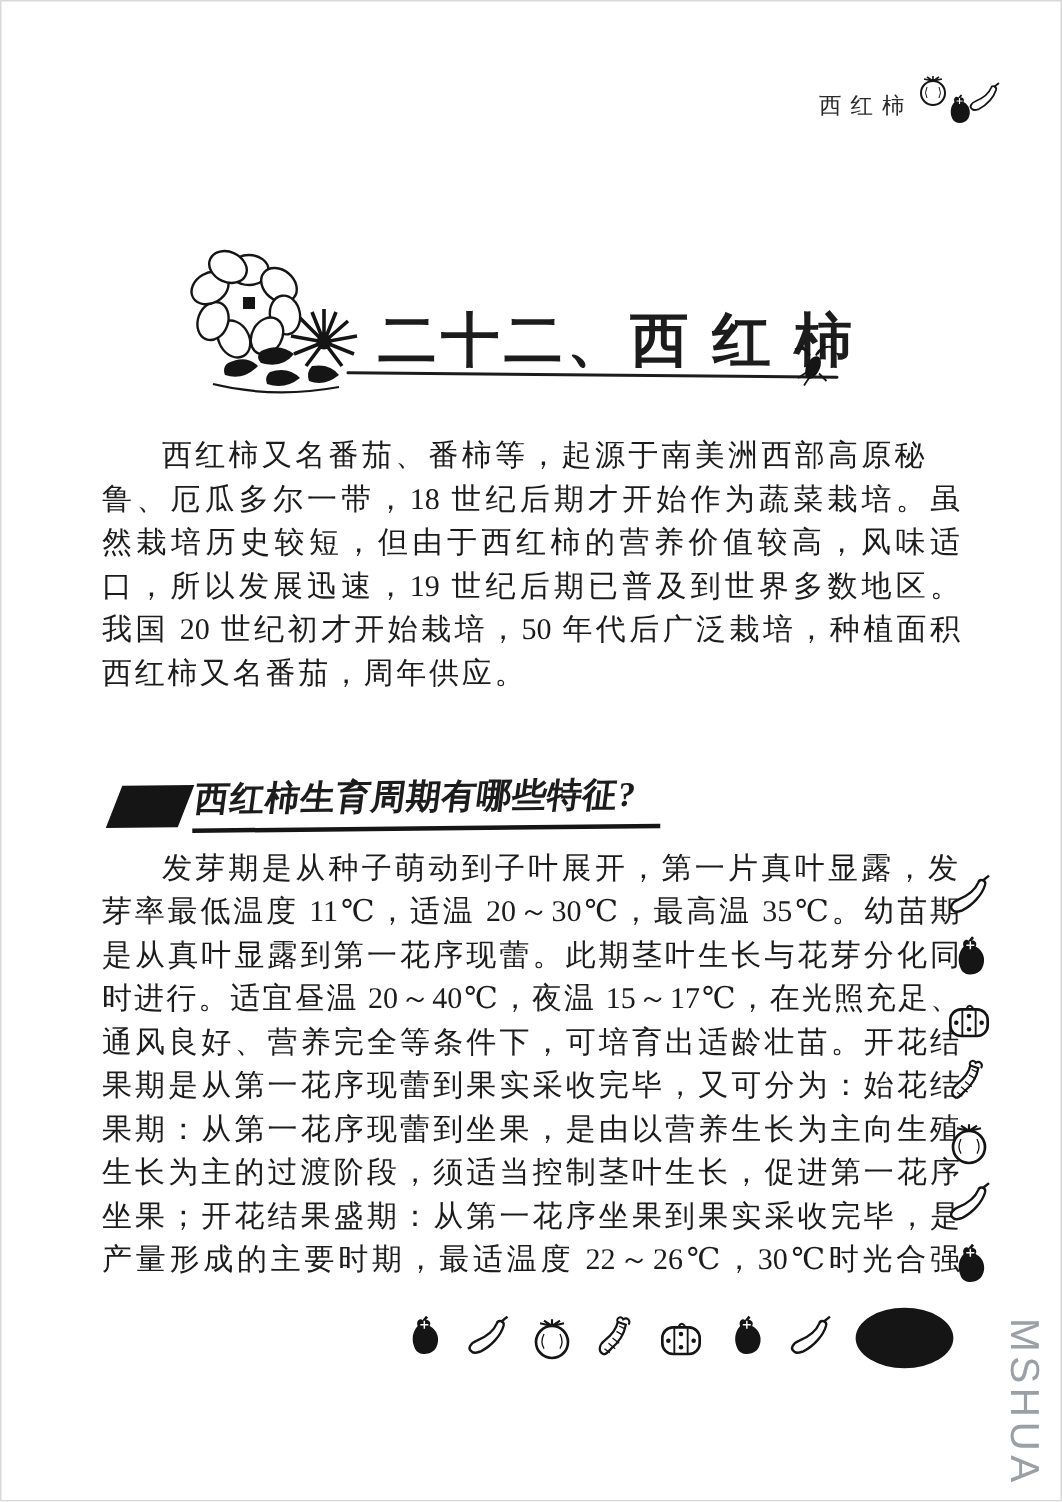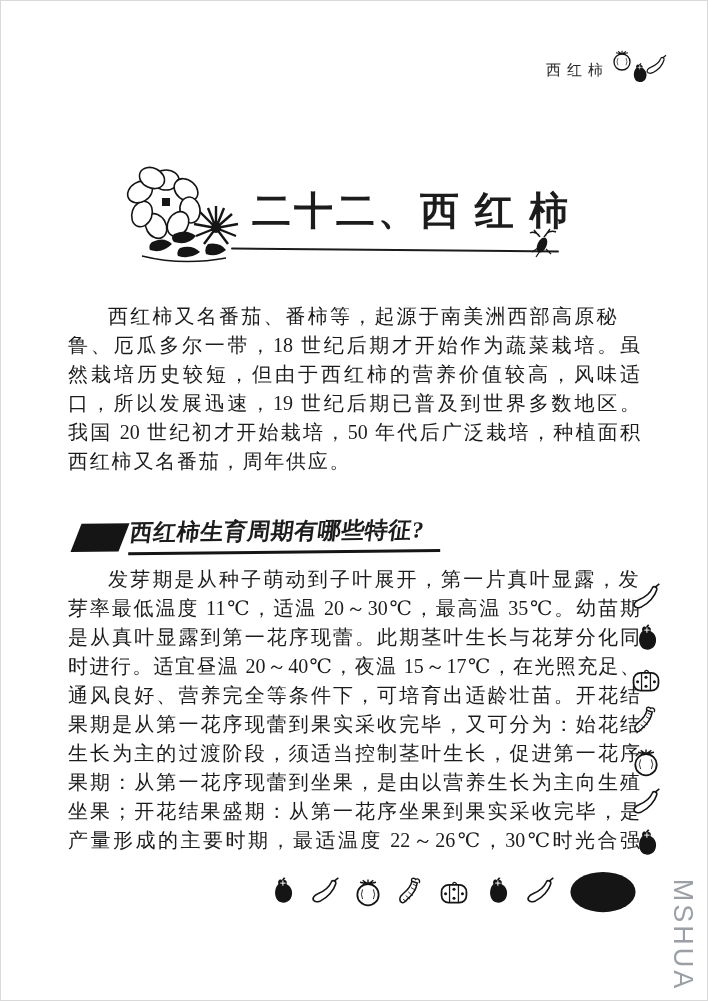--- a/index.html
+++ b/index.html
@@ -35,21 +35,21 @@
   .header-icons .veg-icon { margin-left: -7px; }
   .header-icons .veg-icon svg { width: 24px; height: 24px; display: block; }
   .header-icons .veg-icon:nth-child(2) { margin-top: 14px; }
   .header-icons .veg-icon:nth-child(3) { margin-top: 6px; }
 
   
   .flower-wrap { position: absolute; left: 122px; top: 164px; }
   .chapter-title {
     position: absolute;
     left: 252px;
-    top: 184px;
+    top: 200px;
     font-size: 39px;
     font-weight: 700;
     letter-spacing: 3px;
     white-space: nowrap;
   }
   .title-underline {
     position: absolute;
     left: 231px;
     top: 249px;
     width: 328px;
@@ -61,21 +61,21 @@
   .butterfly-wrap { position: absolute; left: 527px; top: 226px; }
 
   
   .para {
     position: absolute;
     left: 68px;
     width: 572px;
     font-size: 20px;
     line-height: 29px;
   }
-  .para-intro { top: 302px; }
+  .para-intro { top: 290px; }
   .para-body  { top: 565px; }
   .line {
     height: 29px;
     overflow: hidden;
     text-align: justify;
     text-align-last: justify;
     white-space: nowrap;
   }
   .line.first {
     text-indent: 2em;
@@ -241,22 +241,22 @@
     </span>
   </div>
 
   <div class="para para-body" data-name="body-paragraph">
     <div class="line first" data-name="text-line">发芽期是从种子萌动到子叶展开，第一片真叶显露，发</div>
     <div class="line" data-name="text-line">芽率最低温度 11℃，适温 20～30℃，最高温 35℃。幼苗期</div>
     <div class="line" data-name="text-line">是从真叶显露到第一花序现蕾。此期茎叶生长与花芽分化同</div>
     <div class="line" data-name="text-line">时进行。适宜昼温 20～40℃，夜温 15～17℃，在光照充足、</div>
     <div class="line" data-name="text-line">通风良好、营养完全等条件下，可培育出适龄壮苗。开花结</div>
     <div class="line" data-name="text-line">果期是从第一花序现蕾到果实采收完毕，又可分为：始花结</div>
+    <div class="line" data-name="text-line">果期：从第一花序现蕾到坐果，是由以营养生长为主向生殖</div>
     <div class="line" data-name="text-line">生长为主的过渡阶段，须适当控制茎叶生长，促进第一花序</div>
-    <div class="line" data-name="text-line">果期：从第一花序现蕾到坐果，是由以营养生长为主向生殖</div>
     <div class="line" data-name="text-line">坐果；开花结果盛期：从第一花序坐果到果实采收完毕，是</div>
     <div class="line" data-name="text-line">产量形成的主要时期，最适温度 22～26℃，30℃时光合强</div>
   </div>
 
   <div class="right-icons" data-name="right-margin-vegetable-icons">
       <span class="veg-icon" data-name="cucumber-icon">
         <svg viewBox="0 0 36 36">
           <path d="M6 28 C3 26 5 22 10 20 C17 17 23 12 25 7 C26 4 31 5 30 9 C28 16 21 24 13 28 C10 29 8 30 6 28 Z" fill="#fff" stroke="#151515" stroke-width="1.8"></path>
           <path d="M28 6 L33 2" stroke="#151515" stroke-width="1.8"></path>
         </svg>

